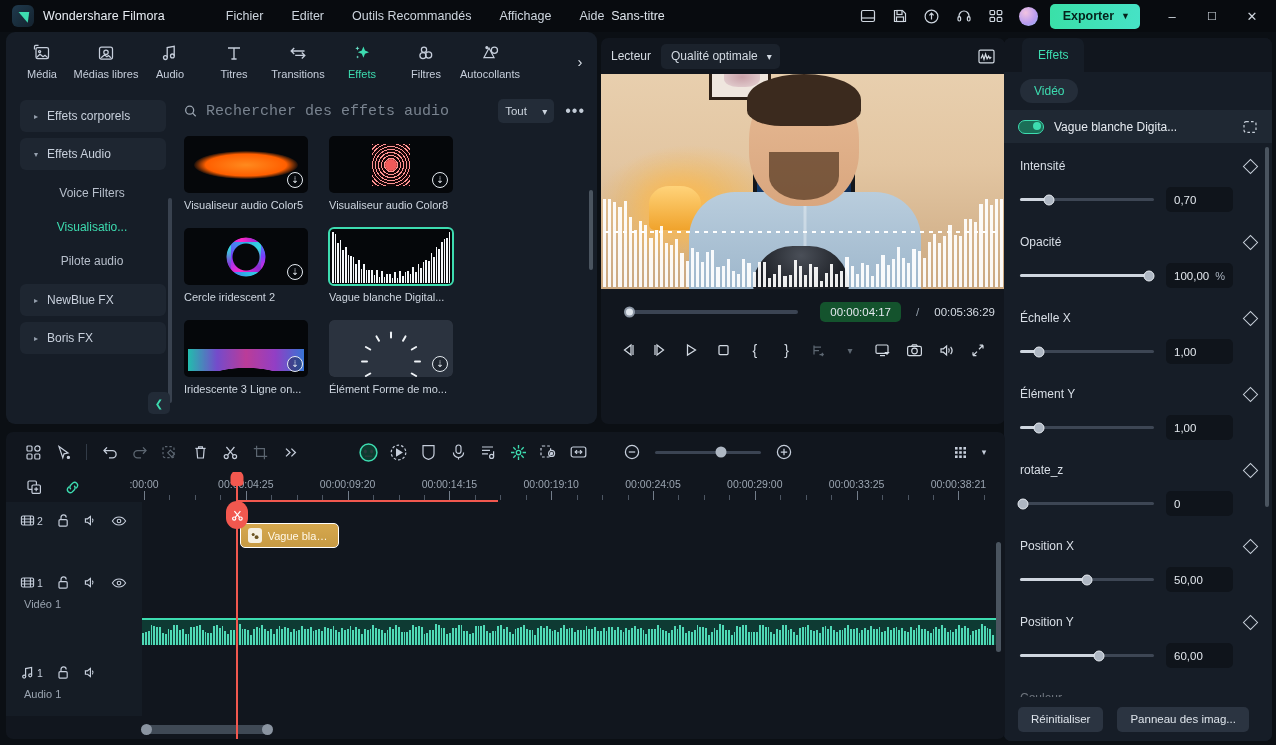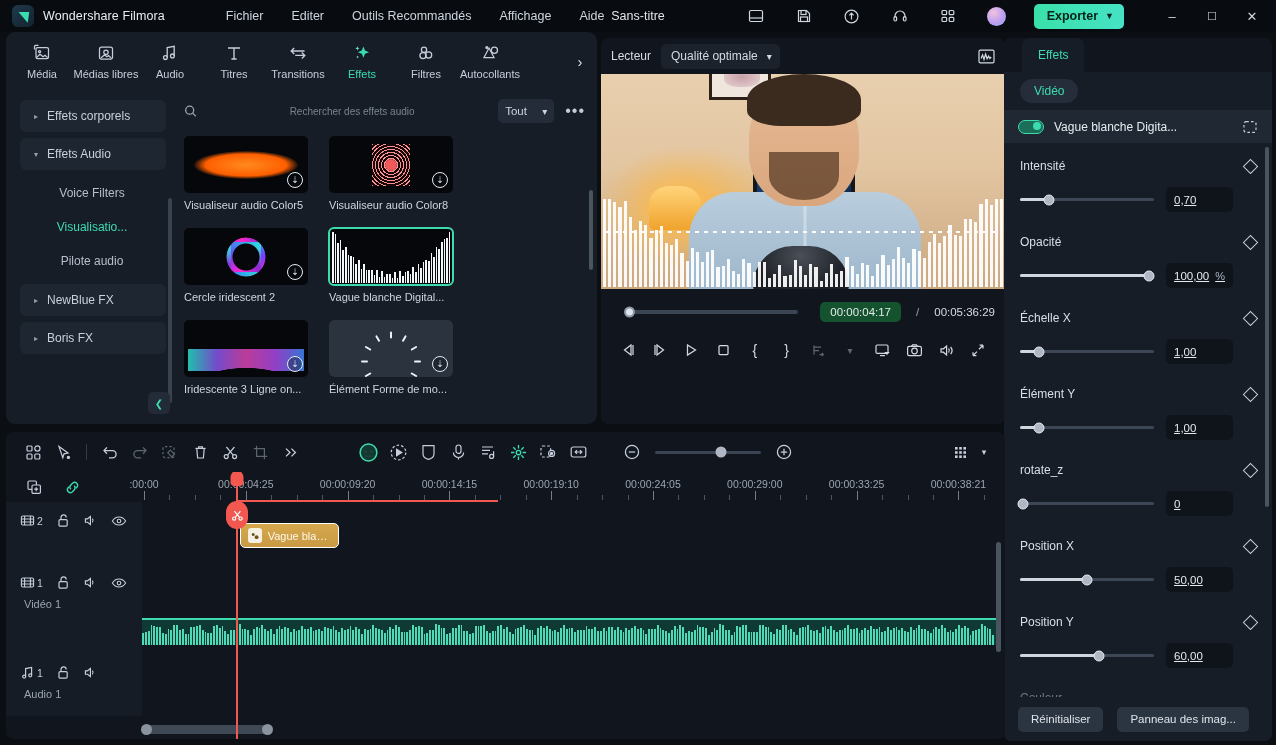--- a/index.html
+++ b/index.html
@@ -27,21 +27,21 @@
   .brand { margin-left: 9px; font-size: 12.5px; color: #e8edf3; letter-spacing: .1px; }
   .menu { display: flex; margin-left: 48px; gap: 2px; }
   .menu-item {
     font-size: 12.5px; color: #cdd5de; padding: 5px 13px; border-radius: 4px; cursor: default;
   }
   .doc-title {
     position: absolute; left: 0; right: 0; text-align: center;
     font-size: 12.5px; color: #dfe5ec; pointer-events: none;
   }
   .tb-right {
-    margin-left: auto; display: flex; align-items: center; gap: 18px; padding-right: 4px;
+    margin-left: auto; display: flex; align-items: center; gap: 2px; padding-right: 4px;
   }
   .tb-icon {
     width: 30px; height: 30px; display: flex; align-items: center; justify-content: center;
     border-radius: 4px; cursor: default;
   }
   .tb-icon svg { display: block; }
   .avatar {
     width: 19px; height: 19px; border-radius: 50%;
     background: radial-gradient(circle at 35% 30%, #f2c3e0, #b89cf0 60%, #8fb8ef);
     margin: 0 6px;
@@ -102,21 +102,21 @@
     position: absolute; right: 8px; bottom: 10px; width: 22px; height: 22px;
     background: #222b37; border-radius: 5px; display: flex; align-items: center;
     justify-content: center; color: #3ddcb0; font-size: 10px; cursor: default;
   }
 
   .fx-col { flex: 1; position: relative; display: flex; flex-direction: column; }
   .fx-searchbar { height: 42px; display: flex; align-items: center; padding: 0 12px 0 6px; }
   .search-wrap { flex: 1; display: flex; align-items: center; gap: 9px; }
   .search-input {
     background: transparent; border: none; outline: none; color: #d6dce4;
-    font-size: 10px; font-family: Liberation Sans, sans-serif; width: 100%; text-align: center;
+    font-size: 15px; font-family: Liberation Mono, monospace; width: 100%;
   }
   .search-input::placeholder { color: #79838f; }
   .filter-sel {
     height: 24px; min-width: 56px; padding: 0 7px; border-radius: 5px; background: #232c38;
     display: flex; align-items: center; justify-content: space-between; gap: 6px;
     font-size: 11.5px; color: #ccd4de; cursor: default;
   }
   .dots {
     margin-left: 11px; color: #c3ccd7; font-size: 16px; letter-spacing: 1px; cursor: default;
     line-height: 10px;
@@ -314,21 +314,21 @@
   .prop-lbl { font-size:12px; color:#d9dfe7; }
   .kf-diamond {
     width:11px;height:11px;border:1.4px solid #c4ccd6; transform: rotate(45deg); cursor: default;
   }
   .prop-ctrl { display:flex; align-items:center; gap:12px; margin-top: 12px; }
   .slider { flex:1; height:3px; background:#3d4654; border-radius:2px; position:relative; max-width:134px;}
   .slider .fill{position:absolute;left:0;top:0;height:100%;background:#cfd6df;border-radius:2px;}
   .slider .knob{position:absolute;top:50%;transform:translate(-50%,-50%);width:11px;height:11px;border-radius:50%;background:#aeb7c3;border:1.5px solid #e6ebf1;}
   .numbox {
     width:67px;height:25px;border-radius:5px;background:#0f141b;display:flex;align-items:center;
-    padding: 0 8px; font-size:11.5px;color:#e3e8ee; cursor: default; gap: 4px; text-decoration: underline;
+    padding: 0 8px; font-size:11.5px;color:#e3e8ee; cursor: default; gap: 4px;
   }
   .numbox .unit{ margin-left:auto; color:#aab3bf; font-size:11px;}
   .props-scroll{position:absolute;right:3px;top:4px;width:4px;height:360px;background:#4a545f;border-radius:2px;}
   .props-footer {
     position:absolute; left:0; bottom:0; width:100%; height:44px; background:#161d27;
     display:flex; align-items:center; padding: 0 14px; gap: 14px;
   }
   .ft-btn {
     height:25px;padding:0 13px;border-radius:5px;background:#2b3441;color:#dde3ea;font-size:11.5px;
     display:flex;align-items:center;cursor:default; white-space:nowrap; overflow:hidden;

